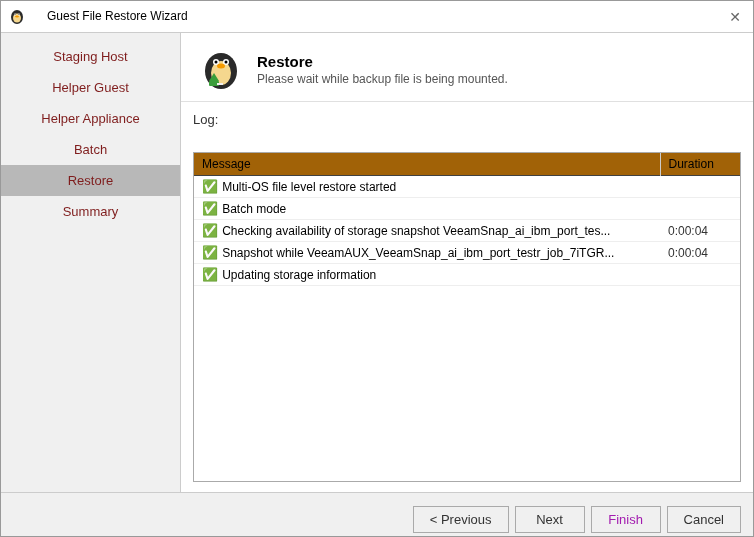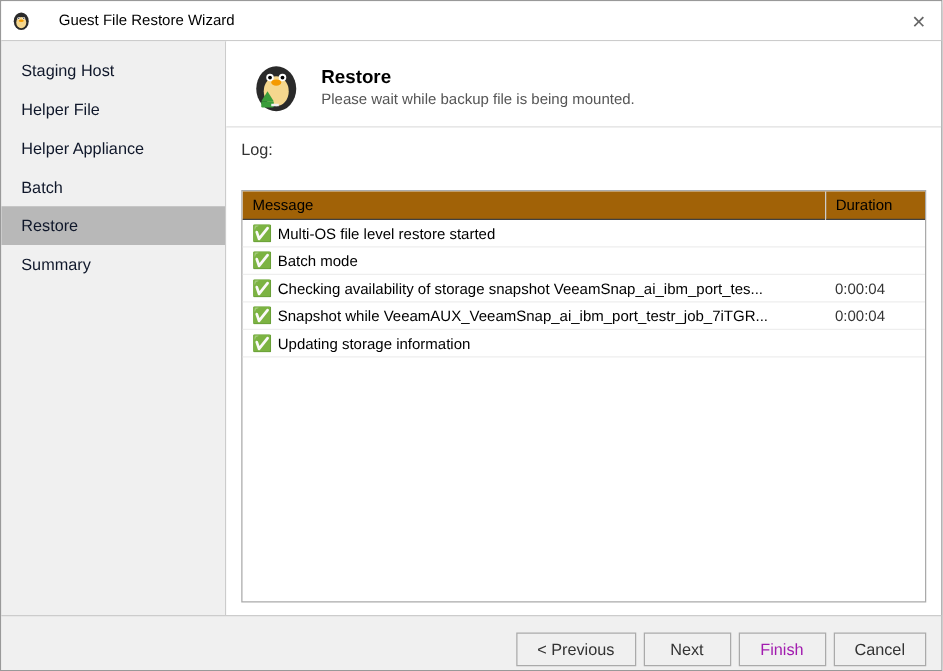--- a/index.html
+++ b/index.html
@@ -66,22 +66,23 @@
       width: 180px;
       background: #f0f0f0;
       border-right: 1px solid #ccc;
       display: flex;
       flex-direction: column;
       padding-top: 8px;
     }
     .sidebar-item {
       padding: 8px 16px;
       cursor: pointer;
-      color: #0f172a;
-      font-size: 13px;
+      color: #7f1d1d;
+      font-size: 13px;
+      text-align: center;
     }
     .sidebar-item.active {
       background: #b8b8b8;
       font-weight: normal;
     }
     .main {
       flex: 1;
       display: flex;
       flex-direction: column;
       background: #fff;
@@ -207,21 +208,21 @@
     <button class="close-btn">✕</button>
   </div>
 
   <div class="content">
 
     <div class="sidebar">
       <div class="sidebar-item">
         <span>Staging Host</span>
       </div>
       <div class="sidebar-item">
-        <span>Helper File</span>
+        <span>Helper Guest</span>
       </div>
       <div class="sidebar-item">
         <span>Helper Appliance</span>
       </div>
       <div class="sidebar-item">
         <span>Batch</span>
       </div>
       <div class="sidebar-item active">
         <span>Restore</span>
       </div>

